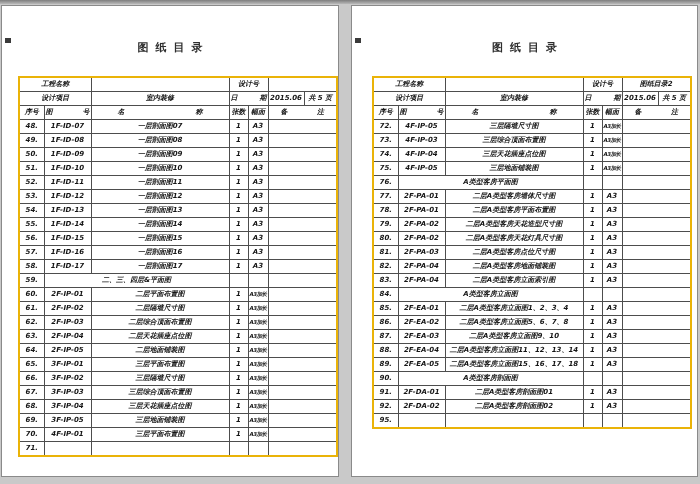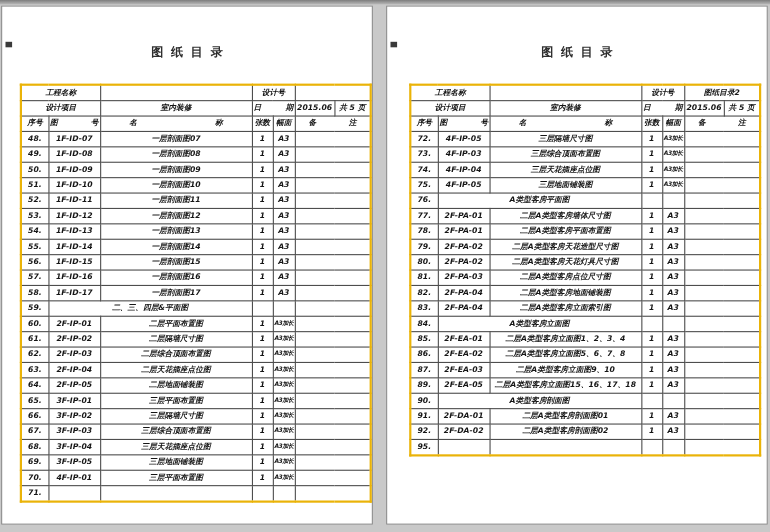--- a/index.html
+++ b/index.html
@@ -444,20 +444,28 @@
         </tr>
         <tr>
           <td class="c-no">87.</td>
           <td class="c-code">2F-EA-03</td>
           <td class="c-name">二层A类型客房立面图9、10</td>
           <td class="c-num">1</td>
           <td class="c-fmt">A3</td>
           <td class="c-remark" colspan="2"></td>
         </tr>
         <tr>
+          <td class="c-no">88.</td>
+          <td class="c-code">2F-EA-04</td>
+          <td class="c-name">二层A类型客房立面图11、12、13、14</td>
+          <td class="c-num">1</td>
+          <td class="c-fmt">A3</td>
+          <td class="c-remark" colspan="2"></td>
+        </tr>
+        <tr>
           <td class="c-no">89.</td>
           <td class="c-code">2F-EA-05</td>
           <td class="c-name">二层A类型客房立面图15、16、17、18</td>
           <td class="c-num">1</td>
           <td class="c-fmt">A3</td>
           <td class="c-remark" colspan="2"></td>
         </tr>
         <tr>
           <td class="c-no">90.</td>
           <td class="c-section" colspan="2">A类型客房剖面图</td>

